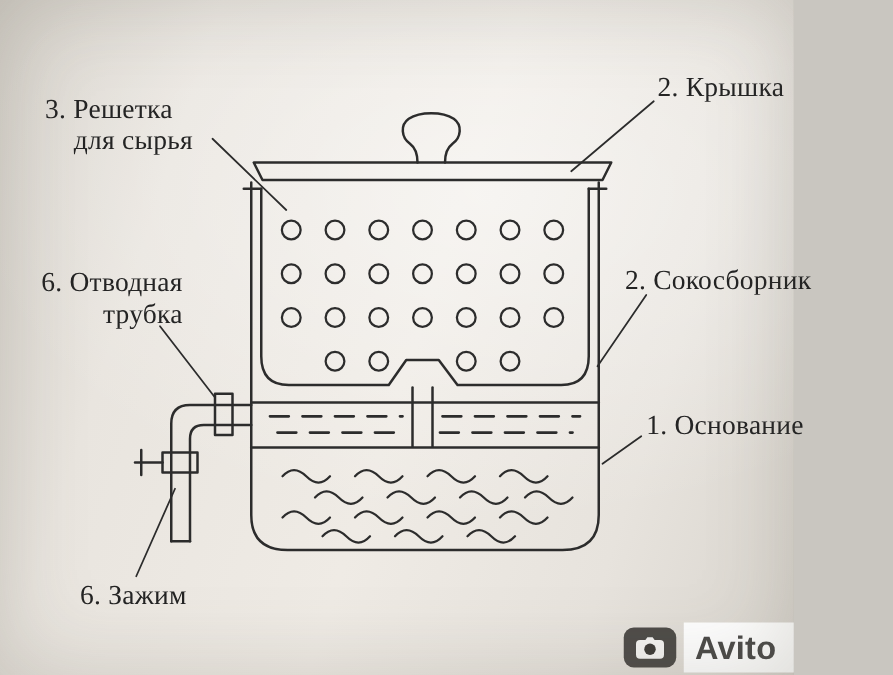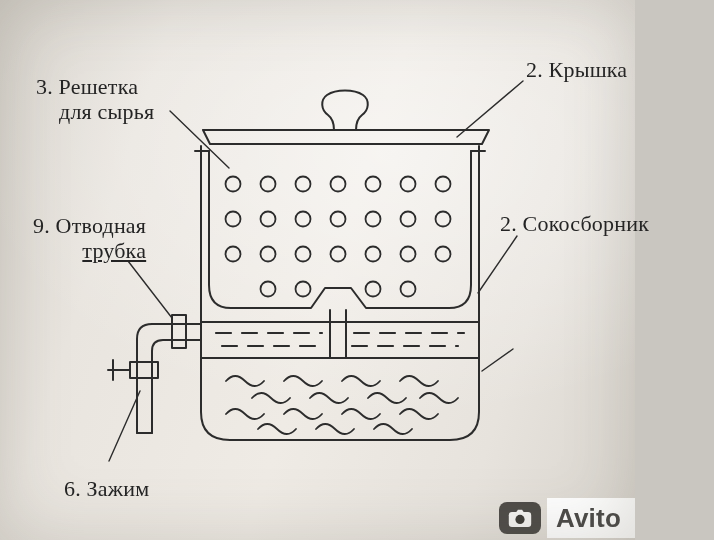--- a/index.html
+++ b/index.html
@@ -10,24 +10,24 @@
     background:
       radial-gradient(120% 90% at 62% 28%, rgba(255,255,255,0.5) 0%, rgba(255,255,255,0) 55%),
       linear-gradient(108deg,#d7d3cc 0%,#e9e5df 22%,#efebe5 52%,#e7e3dd 78%,#d8d4cd 100%);
   }
   .page::after{content:"";position:absolute;inset:0;box-shadow:inset 0 0 70px rgba(92,86,74,0.22);pointer-events:none;}
   .diagram{position:absolute;left:0;top:0;}
   .lbl{position:absolute;font-size:22px;line-height:25px;letter-spacing:0.2px;white-space:nowrap;}
   .lbl .ind{display:block;text-align:right;}
   .lbl-grate{left:36px;top:74px;}    .lbl-grate .ind{padding-left:23px;}
   .lbl-lid{left:526px;top:57px;}
-  .lbl-outlet{left:33px;top:213px;}  .lbl-outlet .ind{padding-left:30px;text-decoration:underline;}
+  .lbl-outlet{left:33px;top:213px;}  .lbl-outlet .ind{padding-left:30px;}
   .lbl-collector{left:500px;top:211px;}
   .lbl-base{left:517px;top:327px;}
-  .lbl-clamp{left:64px;top:463px;margin-top:13px;}
+  .lbl-clamp{left:64px;top:463px;}
   .watermark{position:absolute;right:0;bottom:2px;height:40px;display:flex;align-items:stretch;}
   .wm-badge{width:42px;height:32px;margin:4px 6px 4px 0;background:rgba(62,60,56,0.9);border-radius:8px;
             display:flex;align-items:center;justify-content:center;flex:0 0 auto;}
   .wm-text{background:rgba(255,255,255,0.96);display:flex;align-items:center;padding:0 14px 0 9px;
            font-family:"Liberation Sans","DejaVu Sans",sans-serif;font-weight:700;font-size:26px;
            color:#4b4a48;letter-spacing:0.2px;}
 </style>
 </head>
 <body>
 
@@ -133,28 +133,31 @@
   <div class="lbl lbl-grate">
     <span>3. Решетка</span>
     <span class="ind">для сырья</span>
   </div>
 
   <div class="lbl lbl-lid">
     <span>2. Крышка</span>
   </div>
 
   <div class="lbl lbl-outlet">
-    <span>9. Отводная</span>
+    <span>6. Отводная</span>
     <span class="ind">трубка</span>
   </div>
 
   <div class="lbl lbl-collector">
     <span>2. Сокосборник</span>
   </div>
 
+  <div class="lbl lbl-base">
+    <span>1. Основание</span>
+  </div>
 
   <div class="lbl lbl-clamp">
     <span>6. Зажим</span>
   </div>
 
   <div class="watermark">
     <div class="wm-badge">
       <svg width="24" height="19" viewBox="0 0 24 19">
         <path d="M8,3.4 L9.9,0.8 L14.1,0.8 L16,3.4 Z" fill="#f5f4f2"></path>
         <rect x="0.8" y="3" width="22.4" height="15" rx="3.2" fill="#f5f4f2"></rect>

